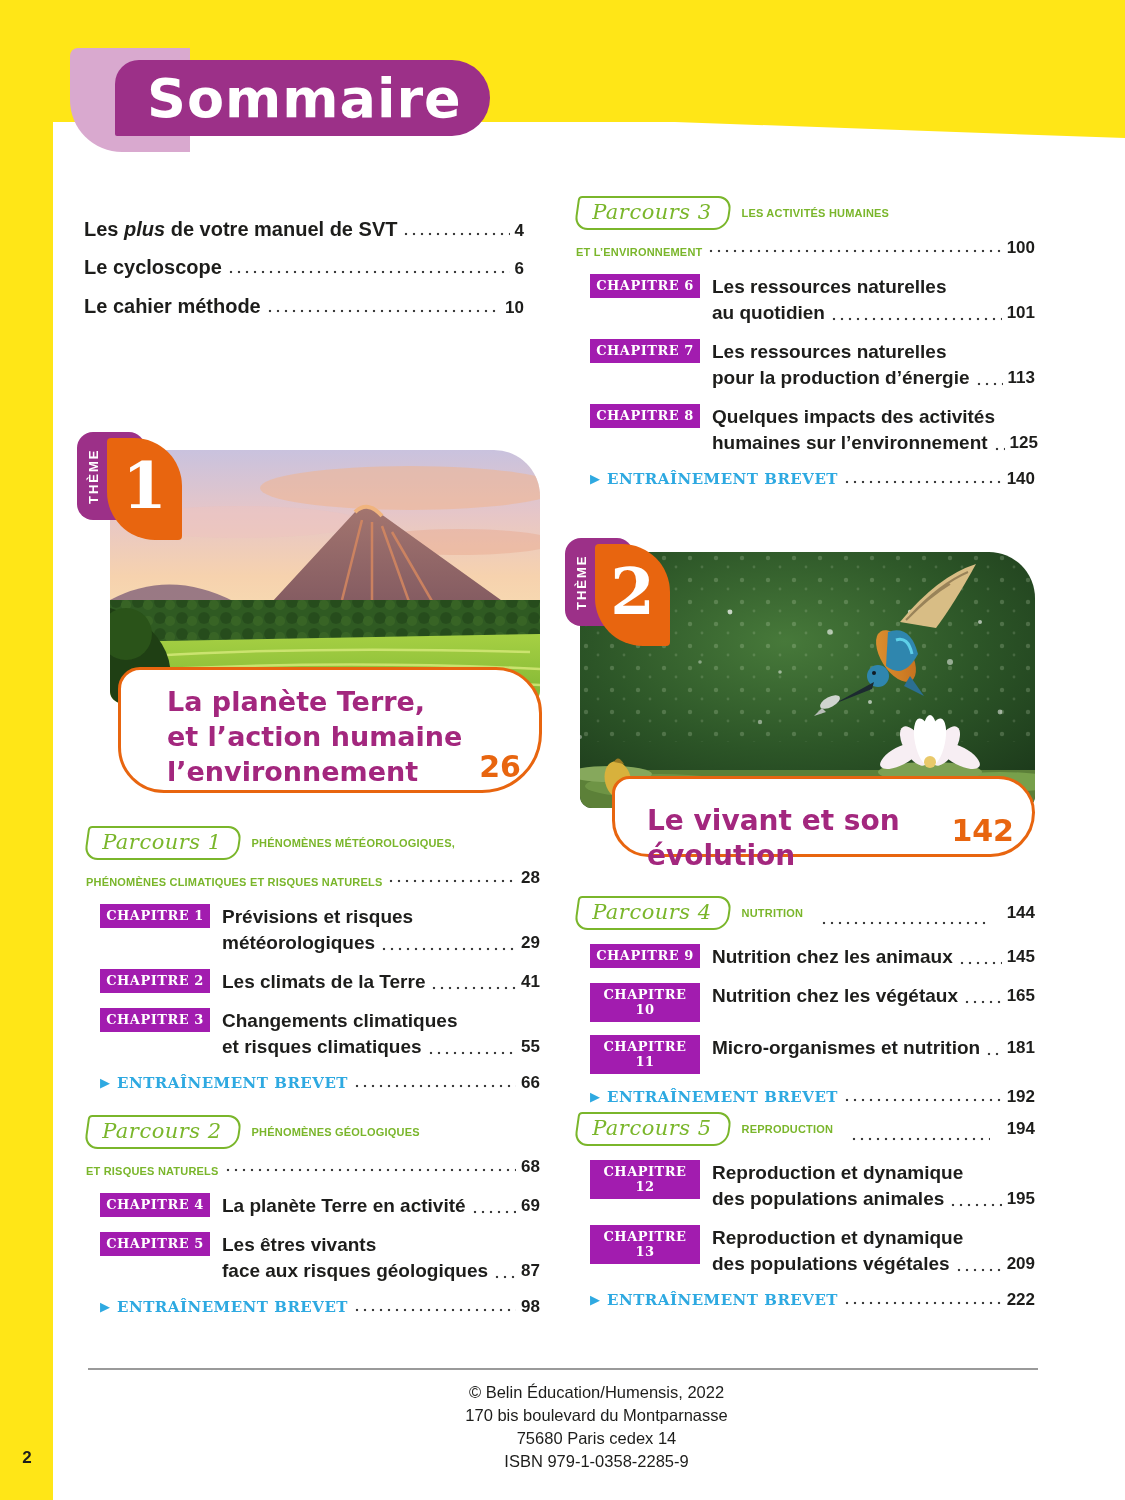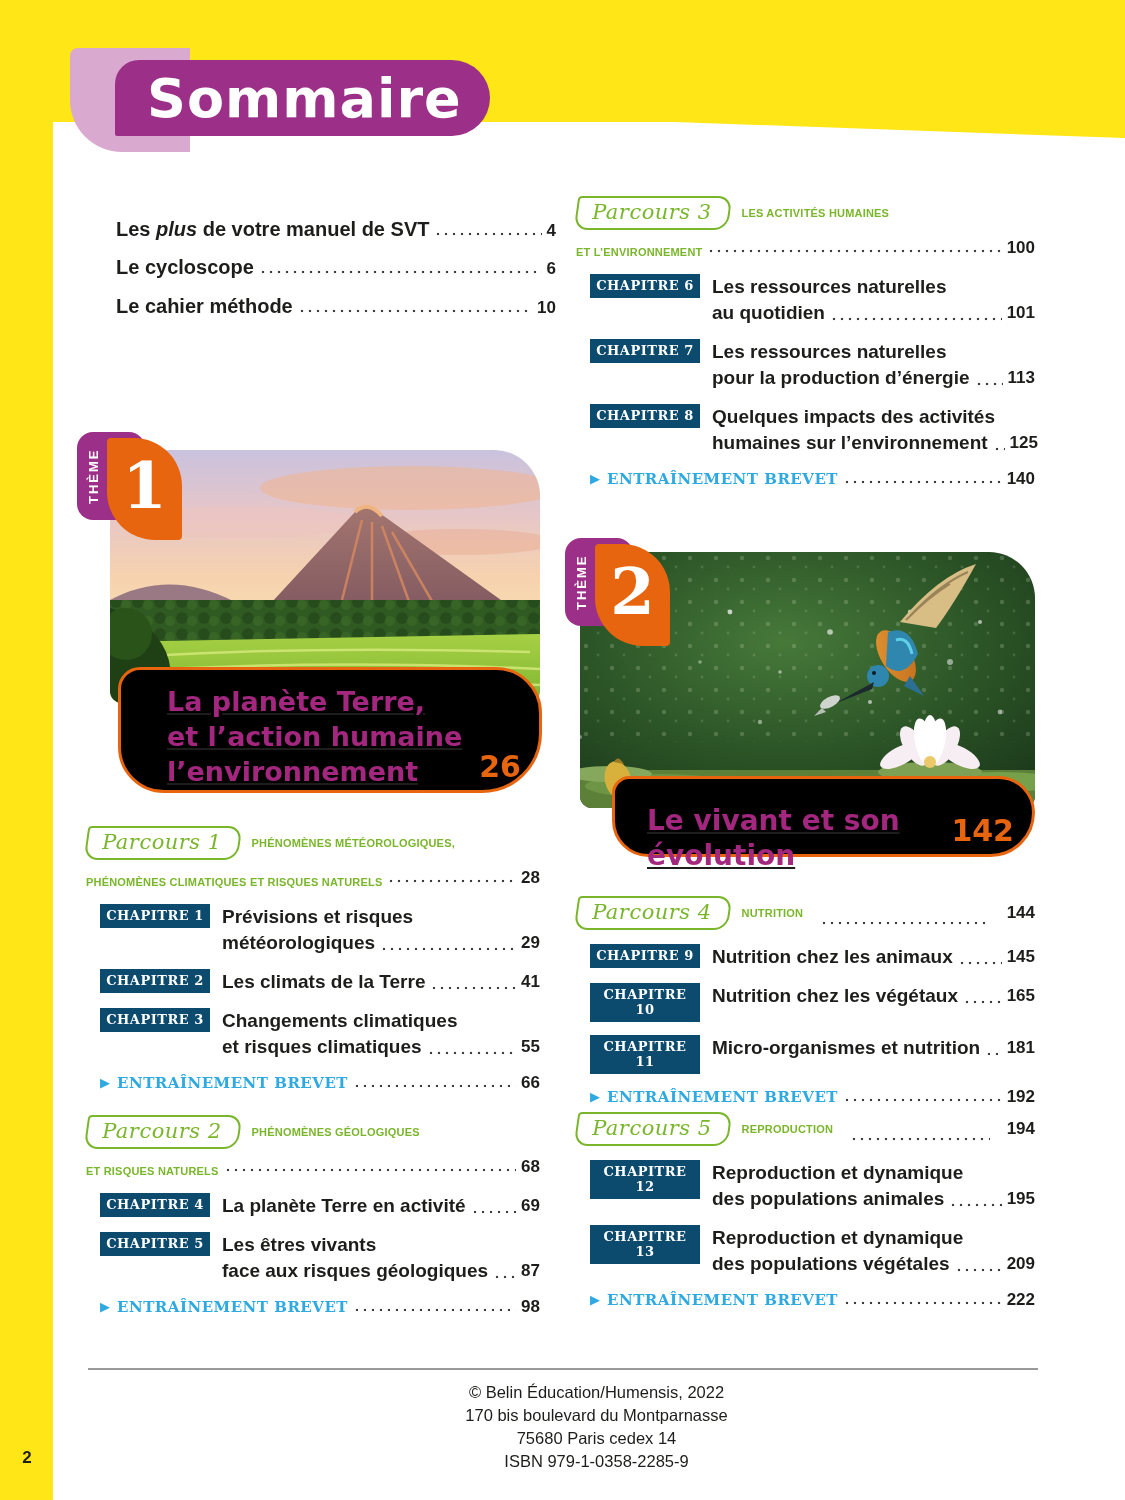--- a/index.html
+++ b/index.html
@@ -33,42 +33,42 @@
   }
   
   .abs{position:absolute;z-index:4;}
   .dots{
     flex:1 1 auto;min-width:10px;height:16px;margin:0 5px 0 7px;align-self:flex-end;
     background-image:radial-gradient(circle at 2px 2px, #3c3c3c 1.25px, rgba(0,0,0,0) 1.6px);
     background-size:8px 5px;background-repeat:repeat-x;background-position:left calc(100% - 4px);
   }
   .pg{font-weight:700;font-size:17px;color:#1d1d1b;white-space:nowrap;}
   
-  .front-list{left:116px;top:202px;width:440px;}
+  .front-list{left:84px;top:202px;width:440px;}
   .fm-row{display:flex;align-items:flex-end;height:38.5px;}
   .fm-label{font-weight:700;font-size:20px;white-space:nowrap;}
   .fm-label em{font-style:italic;}
   
   .pblock{z-index:4;}
   .p-row1{display:flex;align-items:center;gap:12px;margin-bottom:8px;}
   .p-row2{display:flex;align-items:flex-end;margin-bottom:16px;}
   .plabel{
     display:inline-block;border:2px solid #7AB62B;border-radius:4px 14px 14px 14px;
     transform:skewX(-8deg);padding:2px 16px 4px 14px;background:#fff;flex:0 0 auto;
   }
   .plabel i{
     display:inline-block;transform:skewX(8deg);
     color:#7AB62B;font-size:21px;font-weight:500;font-style:italic;letter-spacing:.5px;
     font-family:"DejaVu Serif", serif;
   }
   .p-head{color:#7AB62B;font-weight:700;font-size:11px;letter-spacing:.2px;white-space:nowrap;}
   .ch{display:flex;margin:0 0 13px 14px;}
   .badge{
     flex:0 0 106px;align-self:flex-start;text-align:center;
-    background:#0c4a6e;color:#fff;
+    background:#a21caf;color:#fff;
     font-family:"DejaVu Serif", serif;font-weight:700;font-size:13px;letter-spacing:.5px;
     padding:4px 2px 5px;
   }
   .ch-body{flex:1;display:flex;flex-direction:column;margin-left:12px;}
   .ch-line{display:flex;align-items:flex-end;line-height:26px;}
   .ch-t{font-weight:700;font-size:19px;white-space:nowrap;}
   .brevet{display:flex;align-items:flex-end;margin:2px 0 0 14px;}
   .bre-arrow{color:#2EA9E1;font-size:13px;line-height:20px;margin-right:7px;}
   .bre-label{
     color:#2EA9E1;font-family:"DejaVu Serif", serif;font-weight:700;
@@ -92,21 +92,21 @@
     display:flex;align-items:center;justify-content:center;
   }
   .tb-num{
     font-family:"DejaVu Serif", serif;
     color:#fff;font-weight:700;font-size:64px;line-height:1;padding-bottom:6px;
   }
   
   .timg{position:absolute;overflow:hidden;border-radius:12px 46px 12px 12px;z-index:5;}
   .timg svg{display:block;}
   .tbox{
-    position:absolute;background:#000000;border:3px solid #E8650F;z-index:6;box-sizing:border-box;text-decoration:underline;
+    position:absolute;background:#ffffff;border:3px solid #E8650F;z-index:6;box-sizing:border-box;
   }
   .tbox .t-title{
     font-family:"DejaVu Sans", sans-serif;
     color:#A3277E;font-weight:700;font-size:27px;line-height:35px;
   }
   .tpage{
     position:absolute;right:18px;bottom:6px;
     color:#E8650F;font-weight:700;font-size:30px;font-family:"DejaVu Sans", sans-serif;margin-left:32px;
   }
   .t1box .t-title{padding:14px 0 0 46px;}

